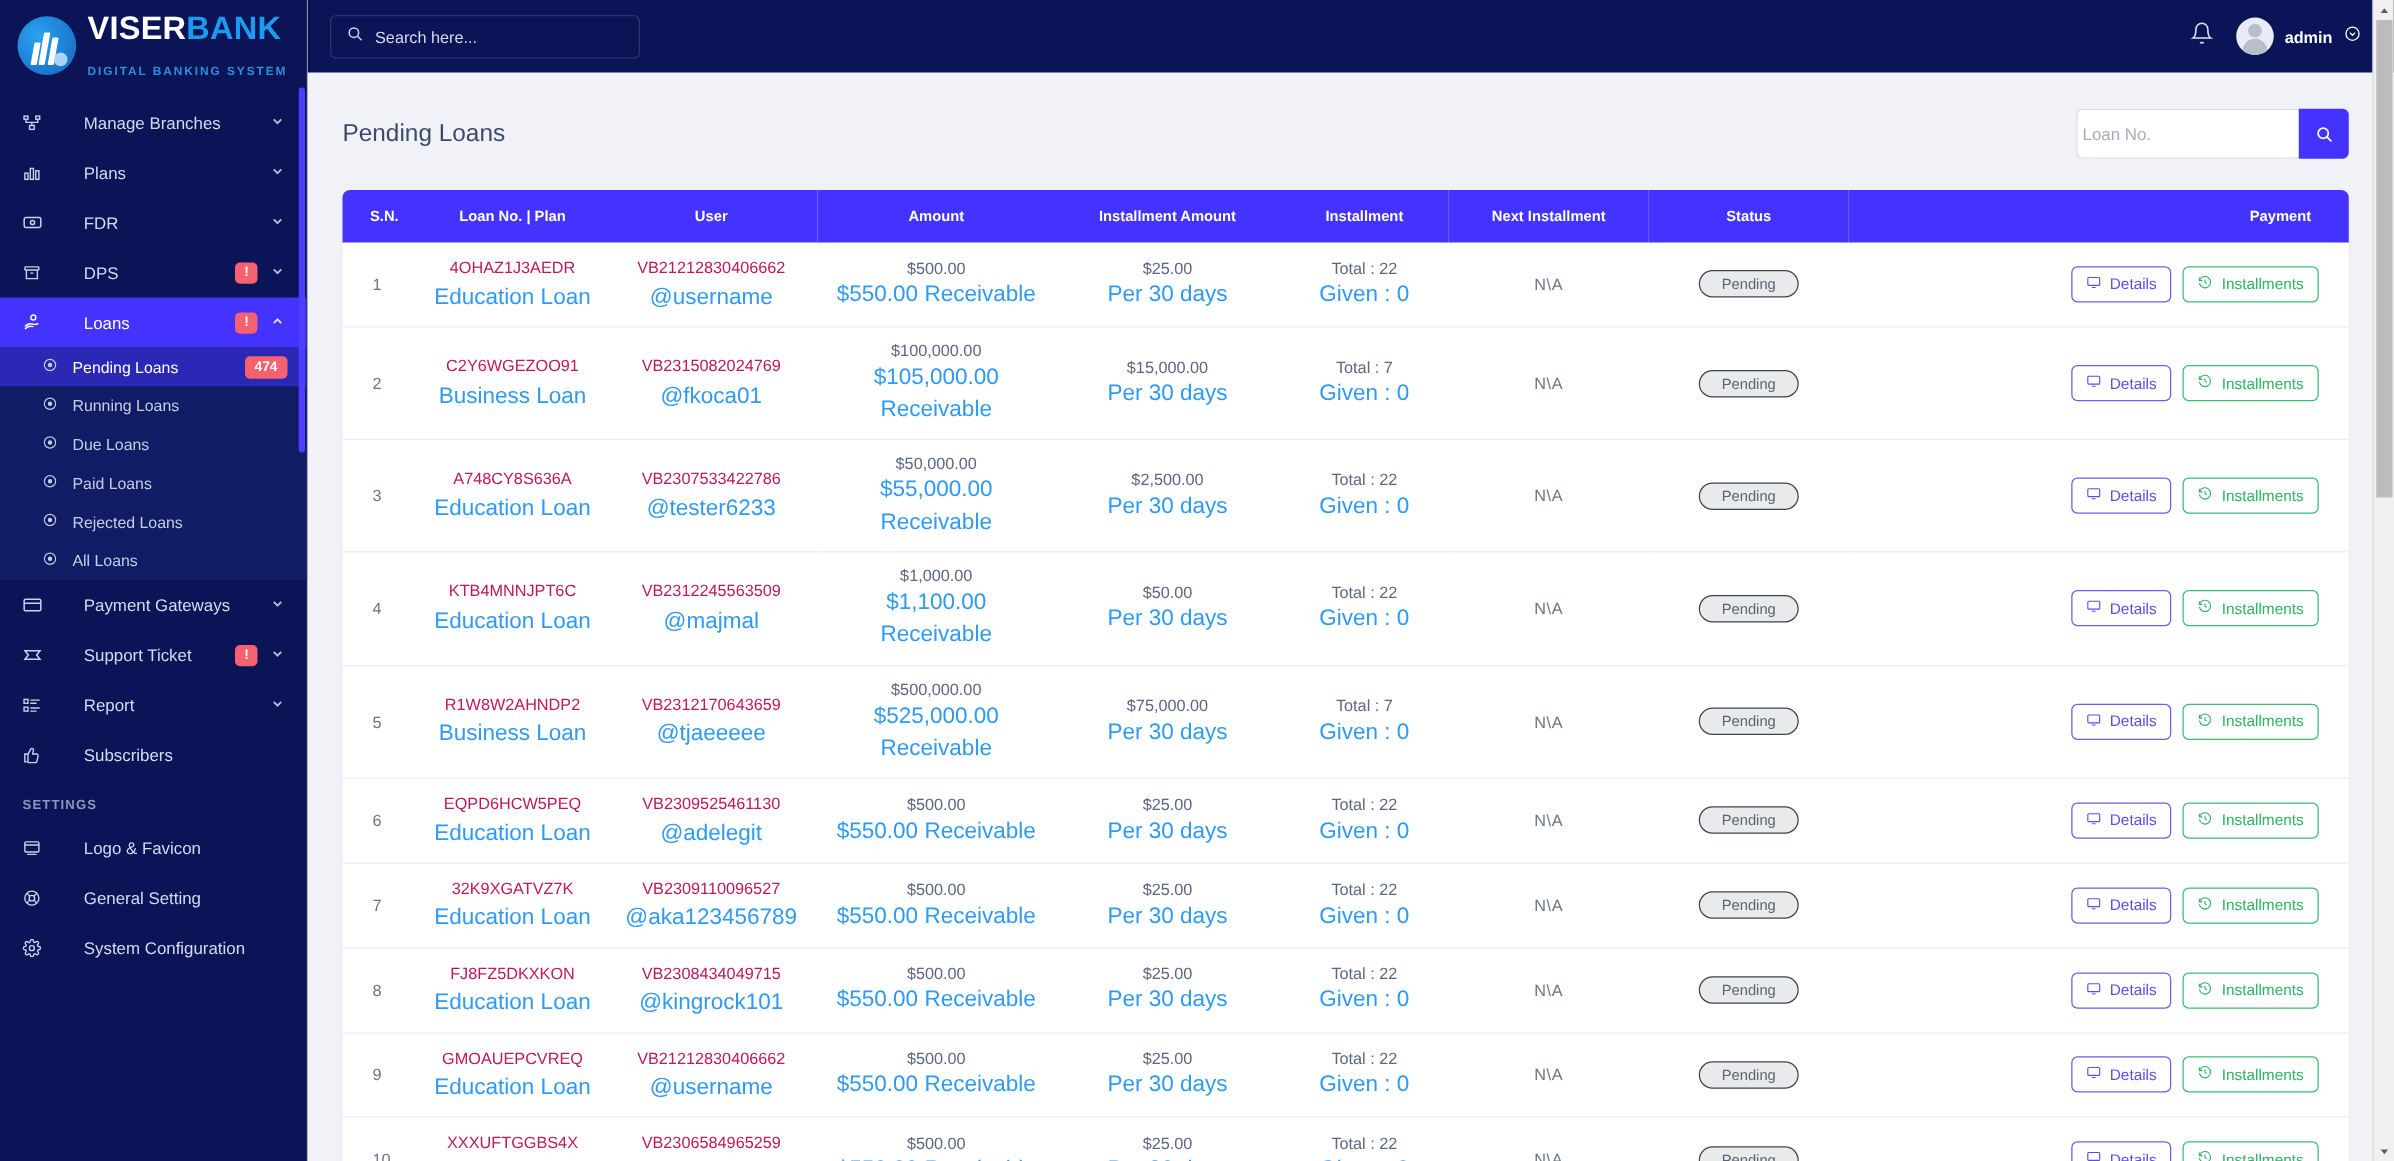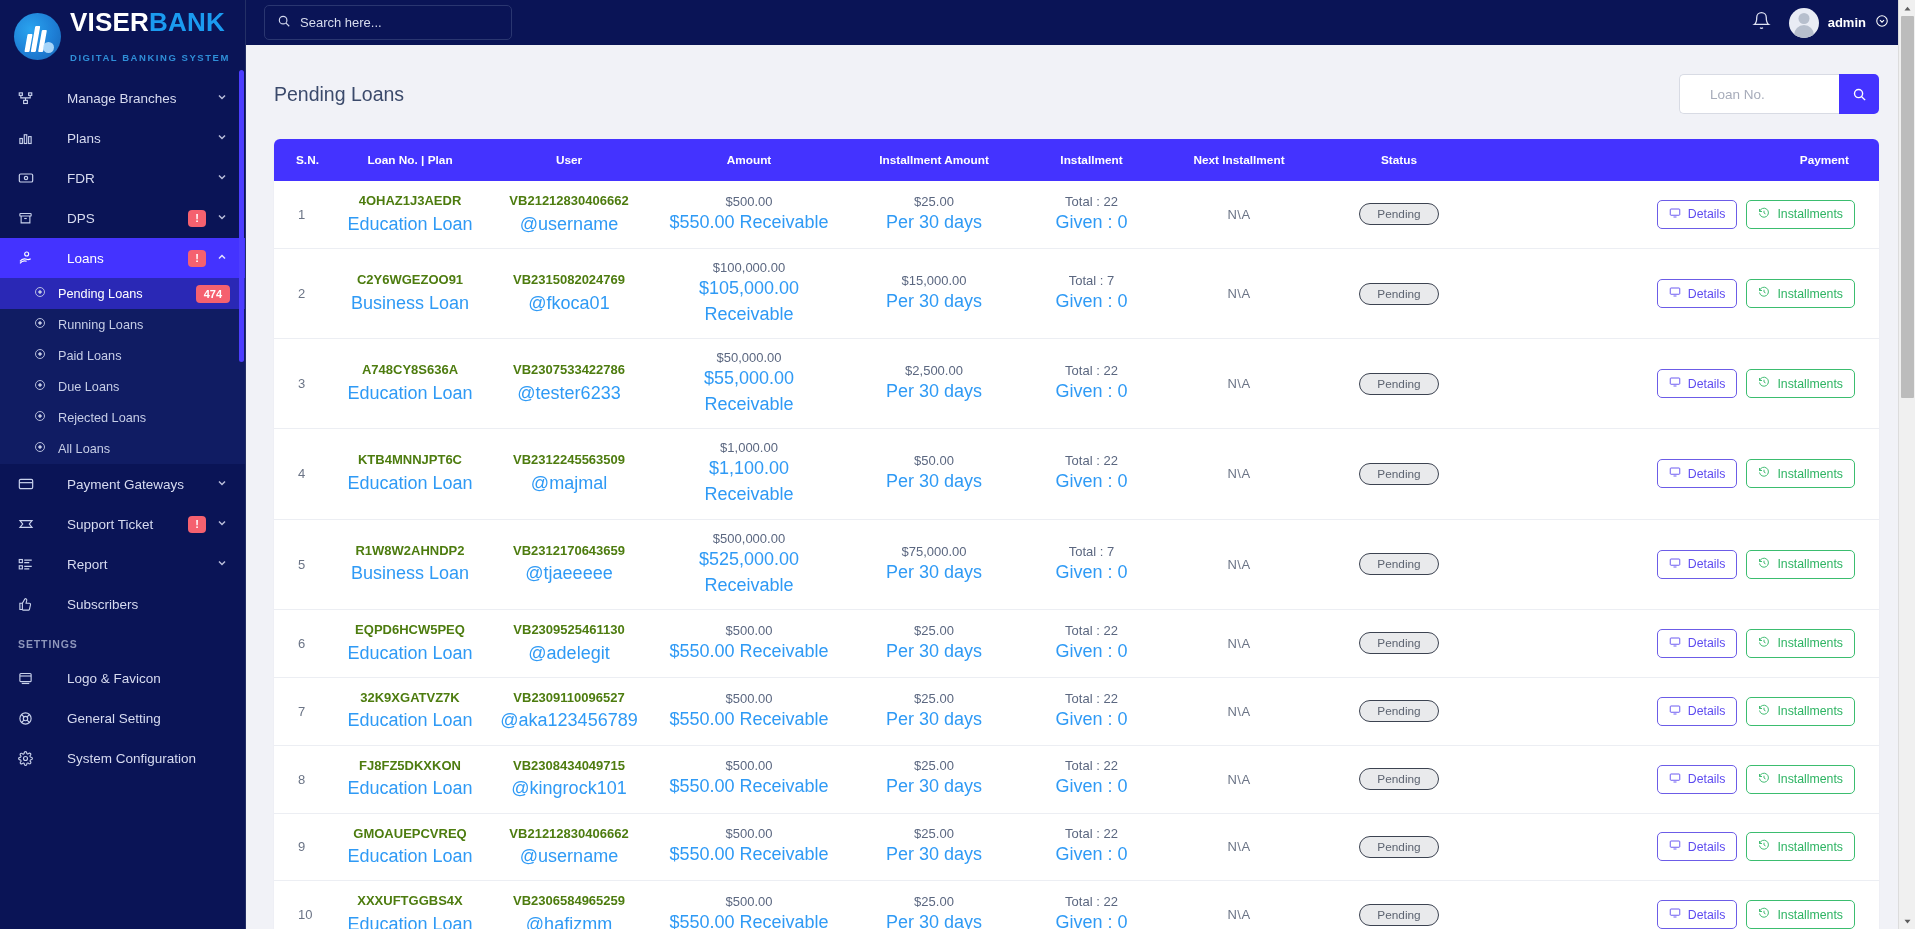--- a/index.html
+++ b/index.html
@@ -90,21 +90,21 @@
     background: #4d3dff; border-radius: 3px;
   }
   .sidebar-divider {
     position: absolute; right: 0; top: 0; width: 1px; height: 929px;
     background: #243066;
   }
 
   
   .main { flex: 1; height: 929px; position: relative; overflow: hidden; background:#f1f2f7; }
   .topbar {
-    height: 45px; background: #0a1456; display: flex; align-items: center;
+    height: 58px; background: #0a1456; display: flex; align-items: center;
     padding: 0 26px 0 18px;
   }
   .search-box {
     width: 248px; height: 35px; border: 1px solid #2a3670; border-radius: 5px;
     display: flex; align-items: center; padding: 0 12px; gap: 9px;
     color: #d4d9ef;
   }
   .search-box .txt { font-size: 13px; color: #d7dced; }
   .topbar-right { margin-left: auto; display: flex; align-items: center; gap: 18px; }
   .bell { color: #dfe3f3; cursor: pointer; }
@@ -121,22 +121,22 @@
     position: absolute; left: 50%; top: 17px; width: 20px; height: 15px;
     border-radius: 10px 10px 0 0; background: #b7bfcd; transform: translateX(-50%);
   }
   .user-name { color: #fff; font-size: 13px; font-weight: 700; }
 
   .content { padding: 26px 36px 0 28px; }
   .page-head { display: flex; align-items: center; margin-bottom: 22px; height: 46px; }
   .page-title { font-size: 19.5px; color: #3b4a6b; font-weight: 500; }
   .loan-search { margin-left: auto; display: flex; height: 40px; }
   .loan-search input {
-    width: 160px; height: 40px; border: 1px solid #d8dbe4; border-right: none;
-    border-radius: 5px 0 0 5px; padding: 0 30px; font-size: 13.5px;
+    width: 178px; height: 40px; border: 1px solid #d8dbe4; border-right: none;
+    border-radius: 5px 0 0 5px; padding: 0 4px; font-size: 13.5px;
     color: #444; outline: none; background: #fff;
     font-family: "Liberation Sans", sans-serif;
   }
   .loan-search input::placeholder { color: #a7acba; }
   .loan-search .btn {
     width: 40px; height: 40px; background: #4433ff; border-radius: 0 5px 5px 0;
     display: flex; align-items: center; justify-content: center; cursor: pointer;
     color: #fff;
   }
 
@@ -147,21 +147,21 @@
     padding: 14px 10px; text-align: center; white-space: nowrap;
   }
   thead th:first-child { text-align: left; padding-left: 22px; border-radius: 6px 0 0 0; }
   thead th:last-child  { text-align: right; padding-right: 30px; border-radius: 0 6px 0 0; }
   tbody td {
     padding: 11px 10px; text-align: center; border-bottom: 1px solid #eceef3;
     font-size: 13px; color: #5b6780; vertical-align: middle;
   }
   tbody td:first-child { text-align: left; padding-left: 24px; color:#6b7486; }
   tbody td:last-child  { text-align: right; padding-right: 24px; }
-  .cell-top { font-weight: 700; color: #4d7c0f; font-size: 13px; line-height: 1.45; }
+  .cell-top { font-weight: 400; color: #be185d; font-size: 13px; line-height: 1.45; }
   .cell-sub { color: #2f9af5; font-size: 18px; line-height: 1.45; }
   .na { color: #6b7486; font-size: 13px; letter-spacing: .5px; }
   .pill {
     display: inline-block; border: 1px solid #3c4351; background: #e9eaec;
     color: #5d6471; border-radius: 20px; font-size: 11.8px;
     padding: 3px 17px;
   }
   .actions { display: flex; gap: 9px; justify-content: flex-end; }
   .btn-o {
     display: inline-flex; align-items: center; gap: 7px;
@@ -314,30 +314,30 @@
           </span>
           <span class="label">Running Loans</span>
         </div>
         <div class="sub-item">
           <span class="dot-ico">
             <svg width="12" height="12" viewBox="0 0 24 24" fill="none" stroke="currentColor" stroke-width="1.8">
                 <circle cx="12" cy="12" r="9"></circle>
                 <circle cx="12" cy="12" r="2.6" fill="currentColor"></circle>
               </svg>
           </span>
-          <span class="label">Paid Loans</span>
+          <span class="label">Due Loans</span>
         </div>
         <div class="sub-item">
           <span class="dot-ico">
             <svg width="12" height="12" viewBox="0 0 24 24" fill="none" stroke="currentColor" stroke-width="1.8">
                 <circle cx="12" cy="12" r="9"></circle>
                 <circle cx="12" cy="12" r="2.6" fill="currentColor"></circle>
               </svg>
           </span>
-          <span class="label">Due Loans</span>
+          <span class="label">Paid Loans</span>
         </div>
         <div class="sub-item">
           <span class="dot-ico">
             <svg width="12" height="12" viewBox="0 0 24 24" fill="none" stroke="currentColor" stroke-width="1.8">
                 <circle cx="12" cy="12" r="9"></circle>
                 <circle cx="12" cy="12" r="2.6" fill="currentColor"></circle>
               </svg>
           </span>
           <span class="label">Rejected Loans</span>
         </div>

